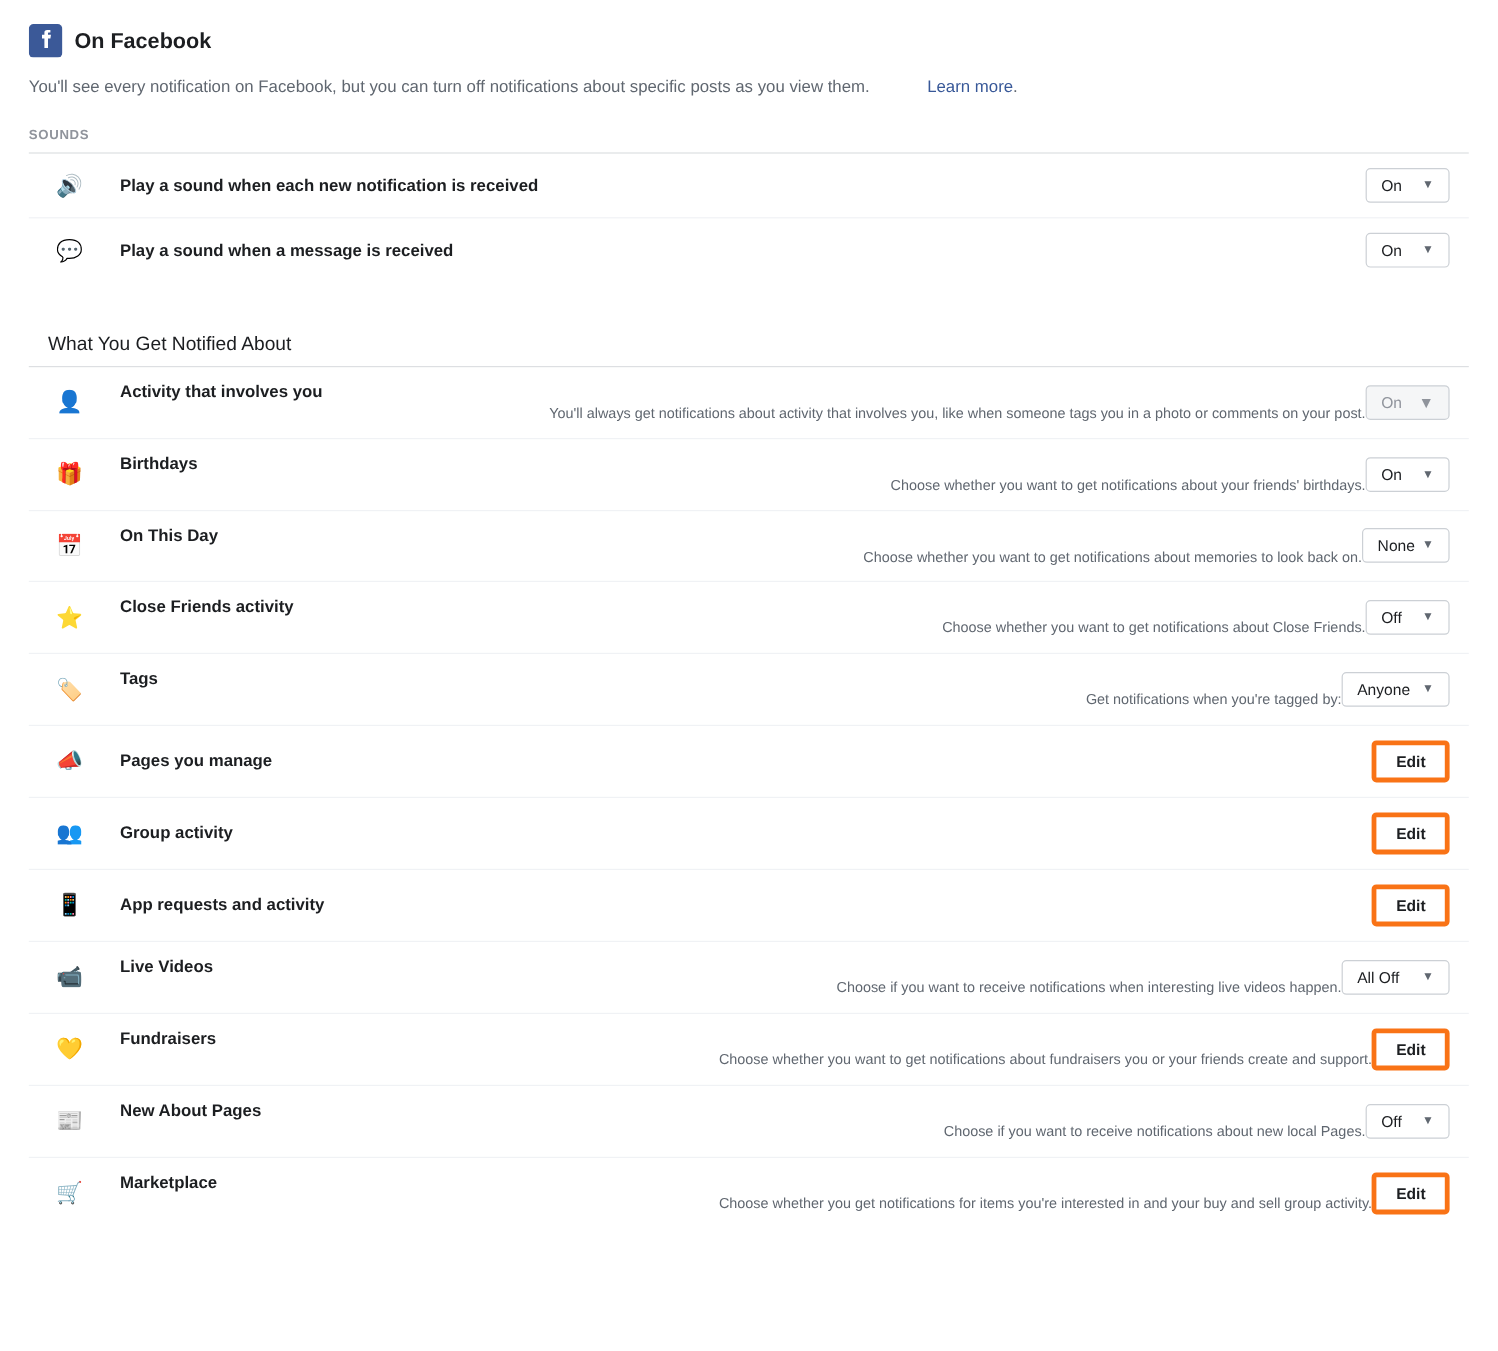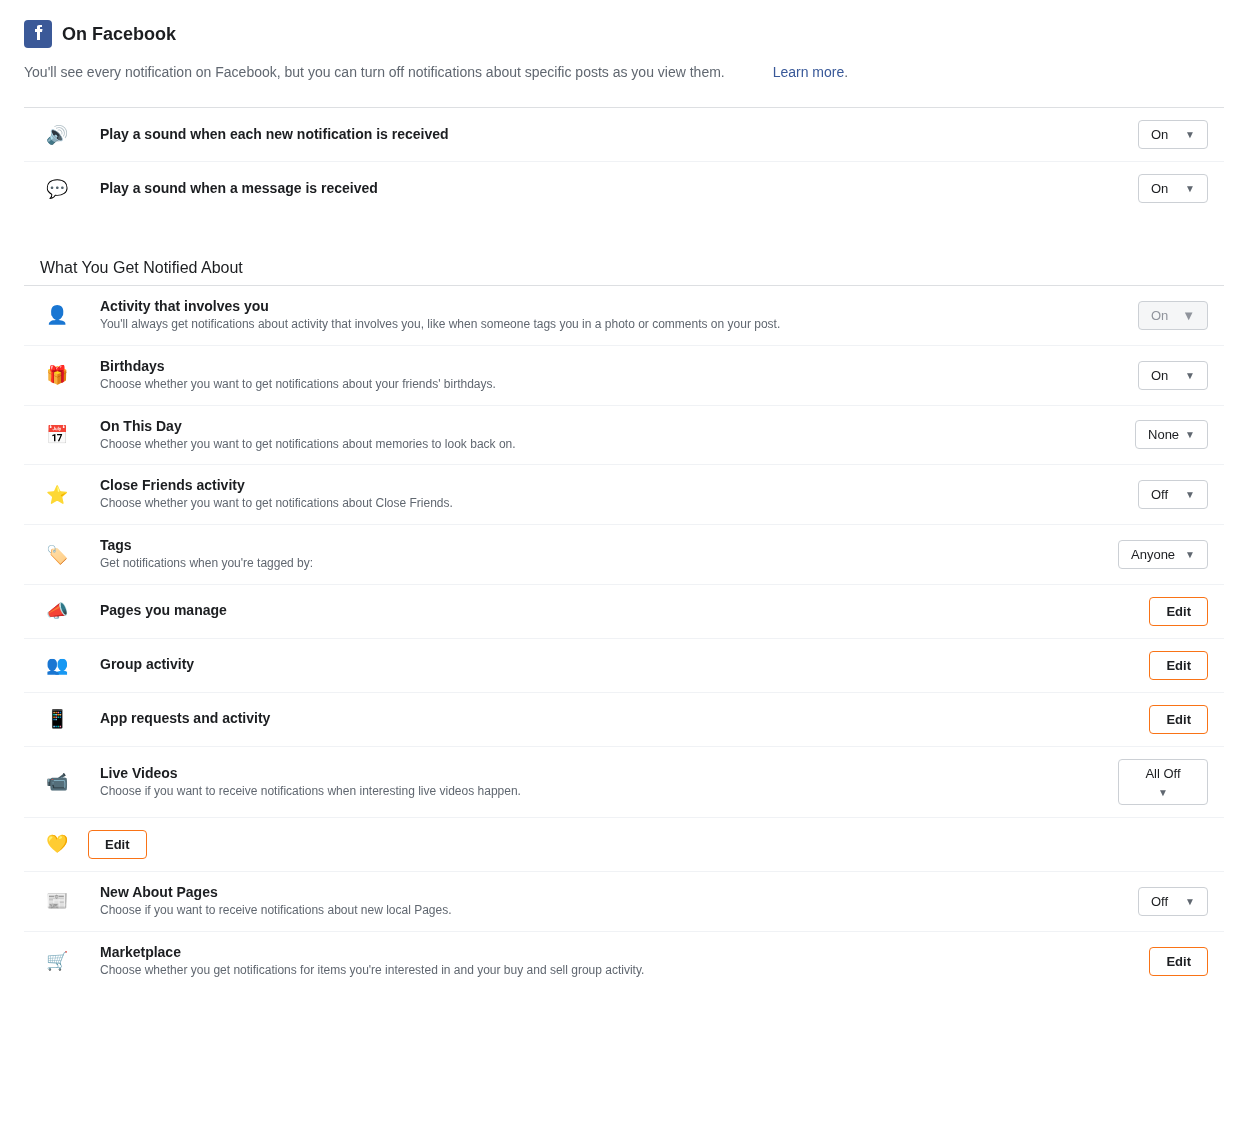--- a/index.html
+++ b/index.html
@@ -81,20 +81,21 @@
     .setting-title {
       font-size: 14px;
       font-weight: 600;
       color: #1c1e21;
       margin-bottom: 2px;
     }
     .setting-desc {
       font-size: 12px;
       color: #606770;
       line-height: 1.4;
+      text-align: right;
     }
     .setting-control {
     }
     .dropdown-btn {
       display: inline-flex;
       align-items: center;
       gap: 6px;
       padding: 6px 12px;
       border: 1px solid #ccd0d5;
       border-radius: 4px;
@@ -106,21 +107,21 @@
       justify-content: space-between;
     }
     .dropdown-btn .arrow {
       font-size: 10px;
       color: #606770;
     }
     .edit-btn {
       display: inline-flex;
       align-items: center;
       padding: 6px 16px;
-      border: 1px solid #f97316;
+      border: 4px solid #f97316;
       border-radius: 4px;
       background: #fff;
       font-size: 13px;
       color: #1c1e21;
       cursor: pointer;
       font-weight: 600;
     }
     .subsection-header {
       padding: 16px 16px 8px 16px;
     }
@@ -160,20 +161,21 @@
     </svg>
     <span class="page-title">On Facebook</span>
   </div>
 
   <p class="description">
     <span>You'll see every notification on Facebook, but you can turn off notifications about specific posts as you view them.</span>
     <a href="#">Learn more</a><span>.</span>
   </p>
 
   <div class="settings-section">
+    <div class="section-label">SOUNDS</div>
     <hr class="divider">
 
     <div class="setting-row">
       <div class="setting-icon">🔊</div>
       <div class="setting-content">
         <div class="setting-title">Play a sound when each new notification is received</div>
       </div>
       <div class="setting-control">
         <button class="dropdown-btn">
           <span>On</span>
@@ -302,29 +304,33 @@
       </div>
     </div>
 
     <div class="setting-row">
       <div class="setting-icon">📹</div>
       <div class="setting-content">
         <div class="setting-title">Live Videos</div>
         <div class="setting-desc">Choose if you want to receive notifications when interesting live videos happen.</div>
       </div>
       <div class="setting-control">
-        <button class="dropdown-btn" style="min-width:90px;flex-direction:column;">
+        <button class="dropdown-btn" style="min-width:90px;">
           <span>All Off</span>
           <span class="arrow">▼</span>
         </button>
       </div>
     </div>
 
     <div class="setting-row">
       <div class="setting-icon">💛</div>
+      <div class="setting-content">
+        <div class="setting-title">Fundraisers</div>
+        <div class="setting-desc">Choose whether you want to get notifications about fundraisers you or your friends create and support.</div>
+      </div>
       <div class="setting-control">
         <button class="edit-btn">Edit</button>
       </div>
     </div>
 
     <div class="setting-row">
       <div class="setting-icon">📰</div>
       <div class="setting-content">
         <div class="setting-title">New About Pages</div>
         <div class="setting-desc">Choose if you want to receive notifications about new local Pages.</div>

